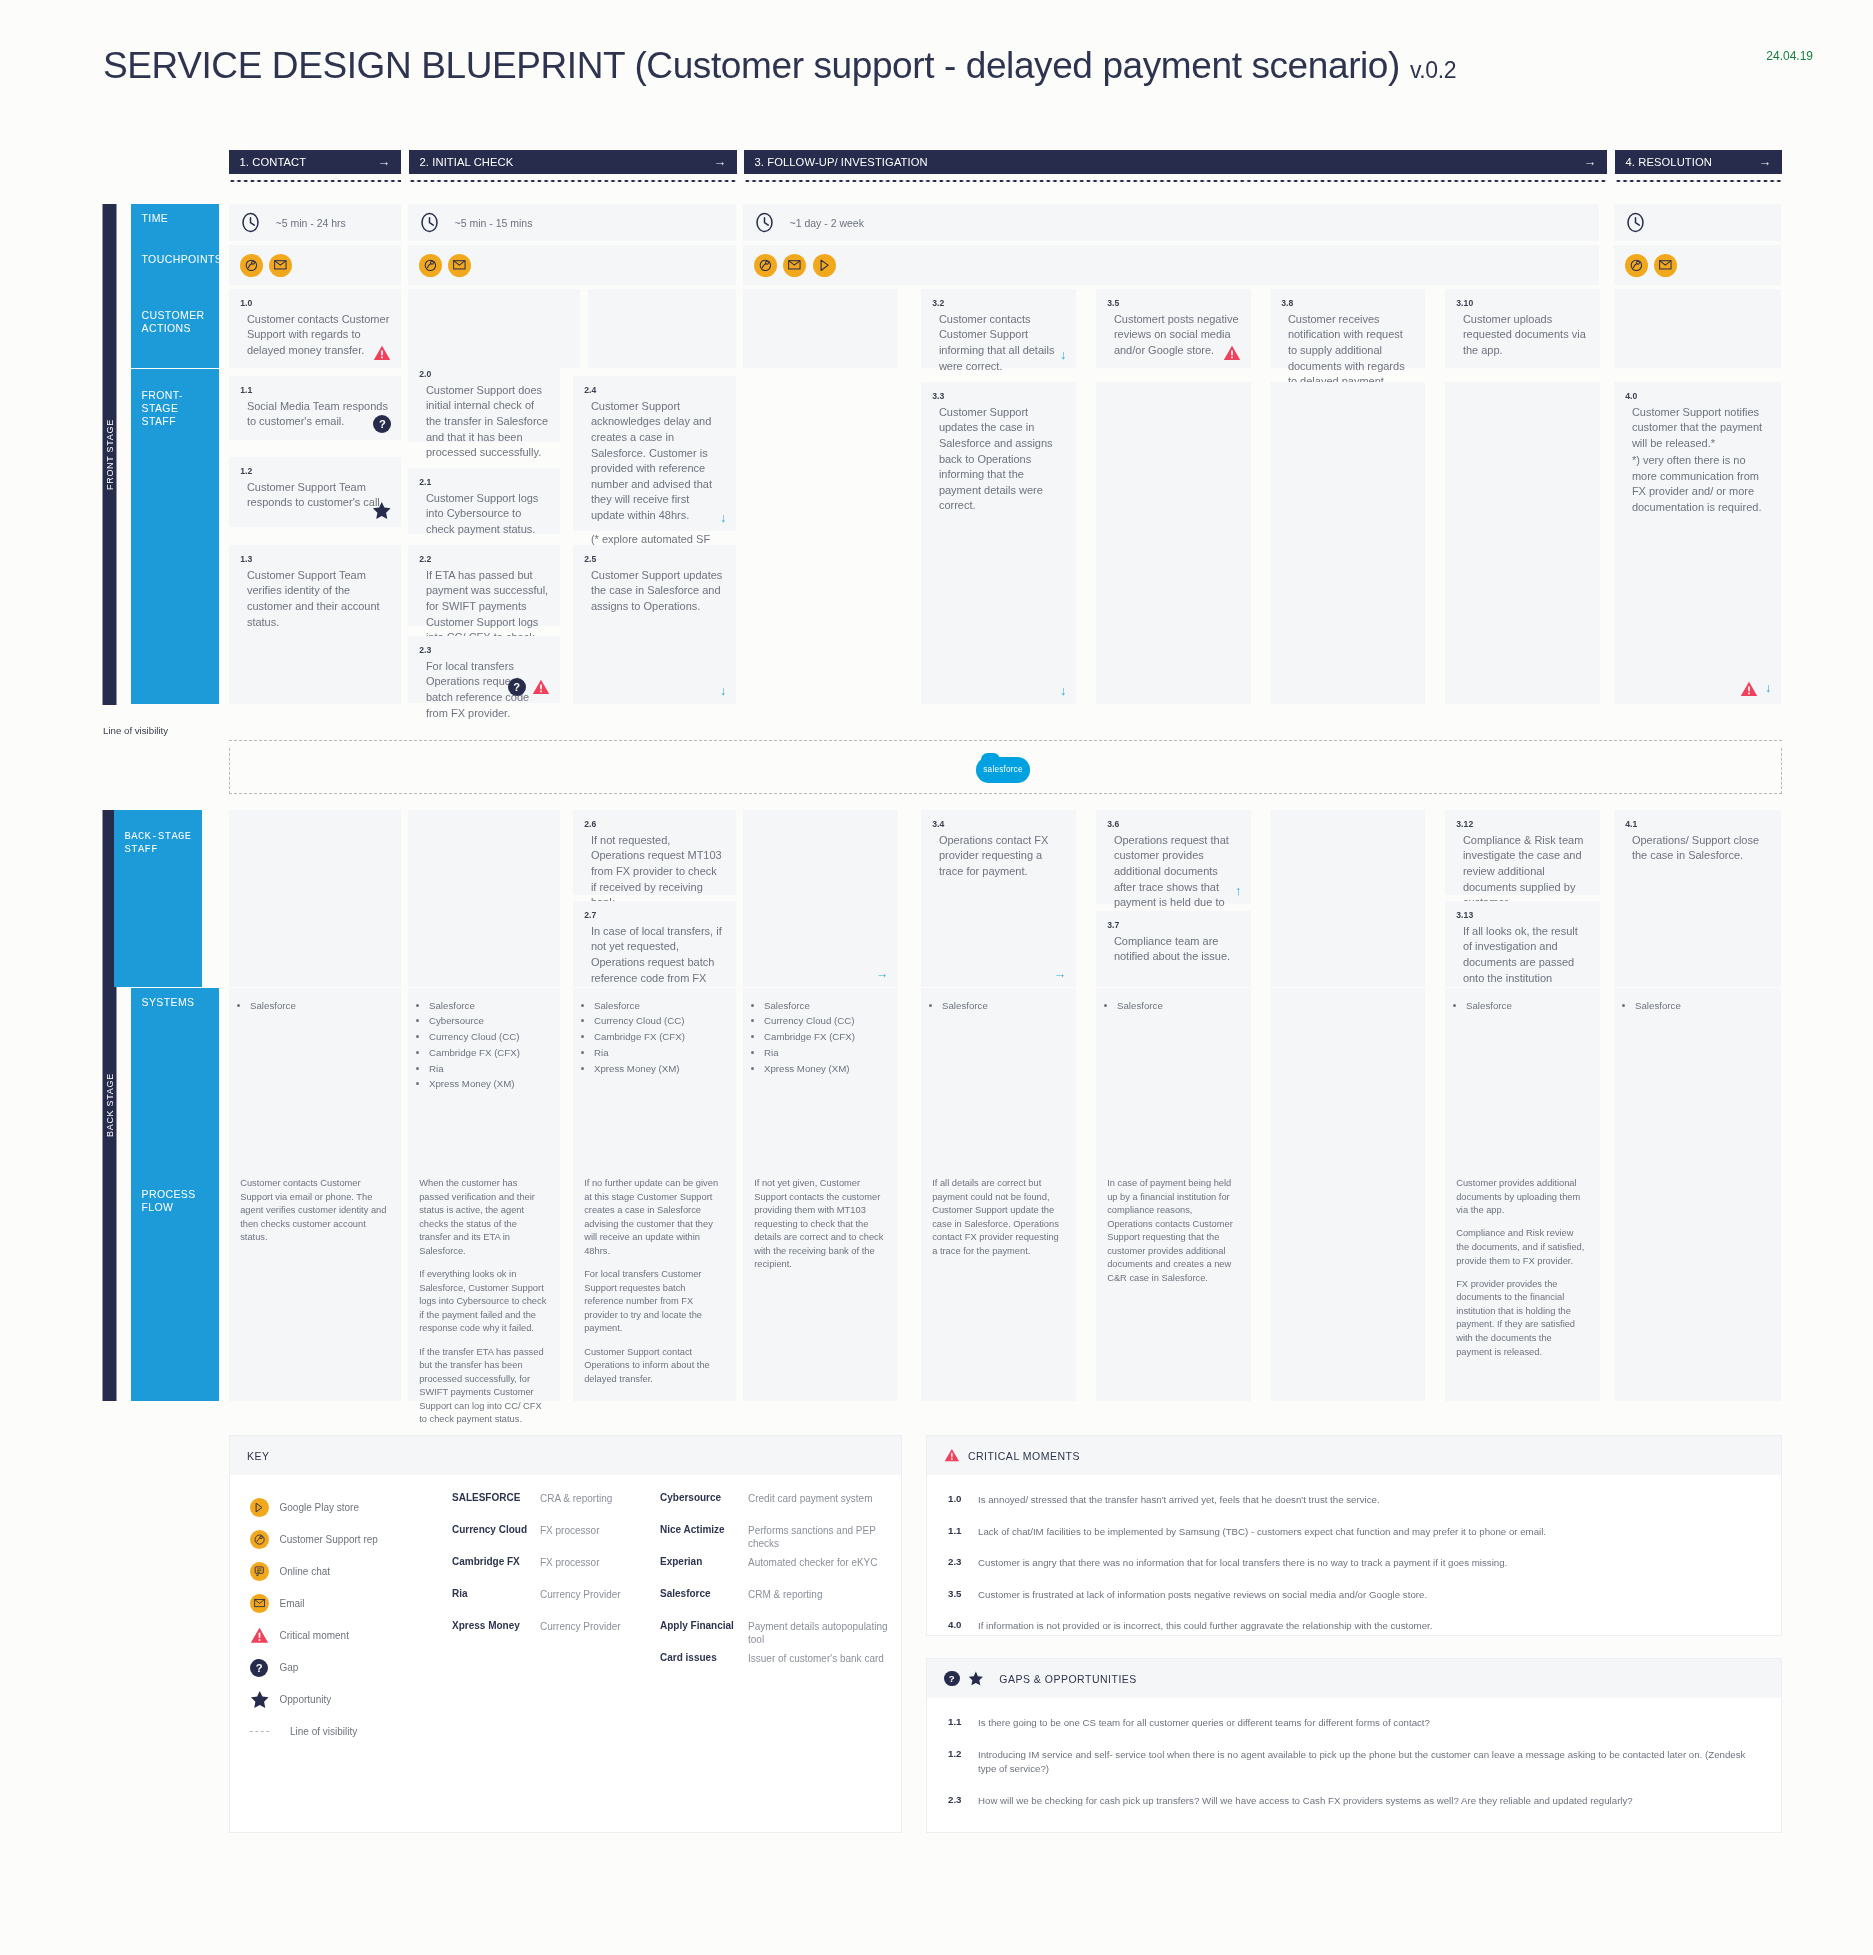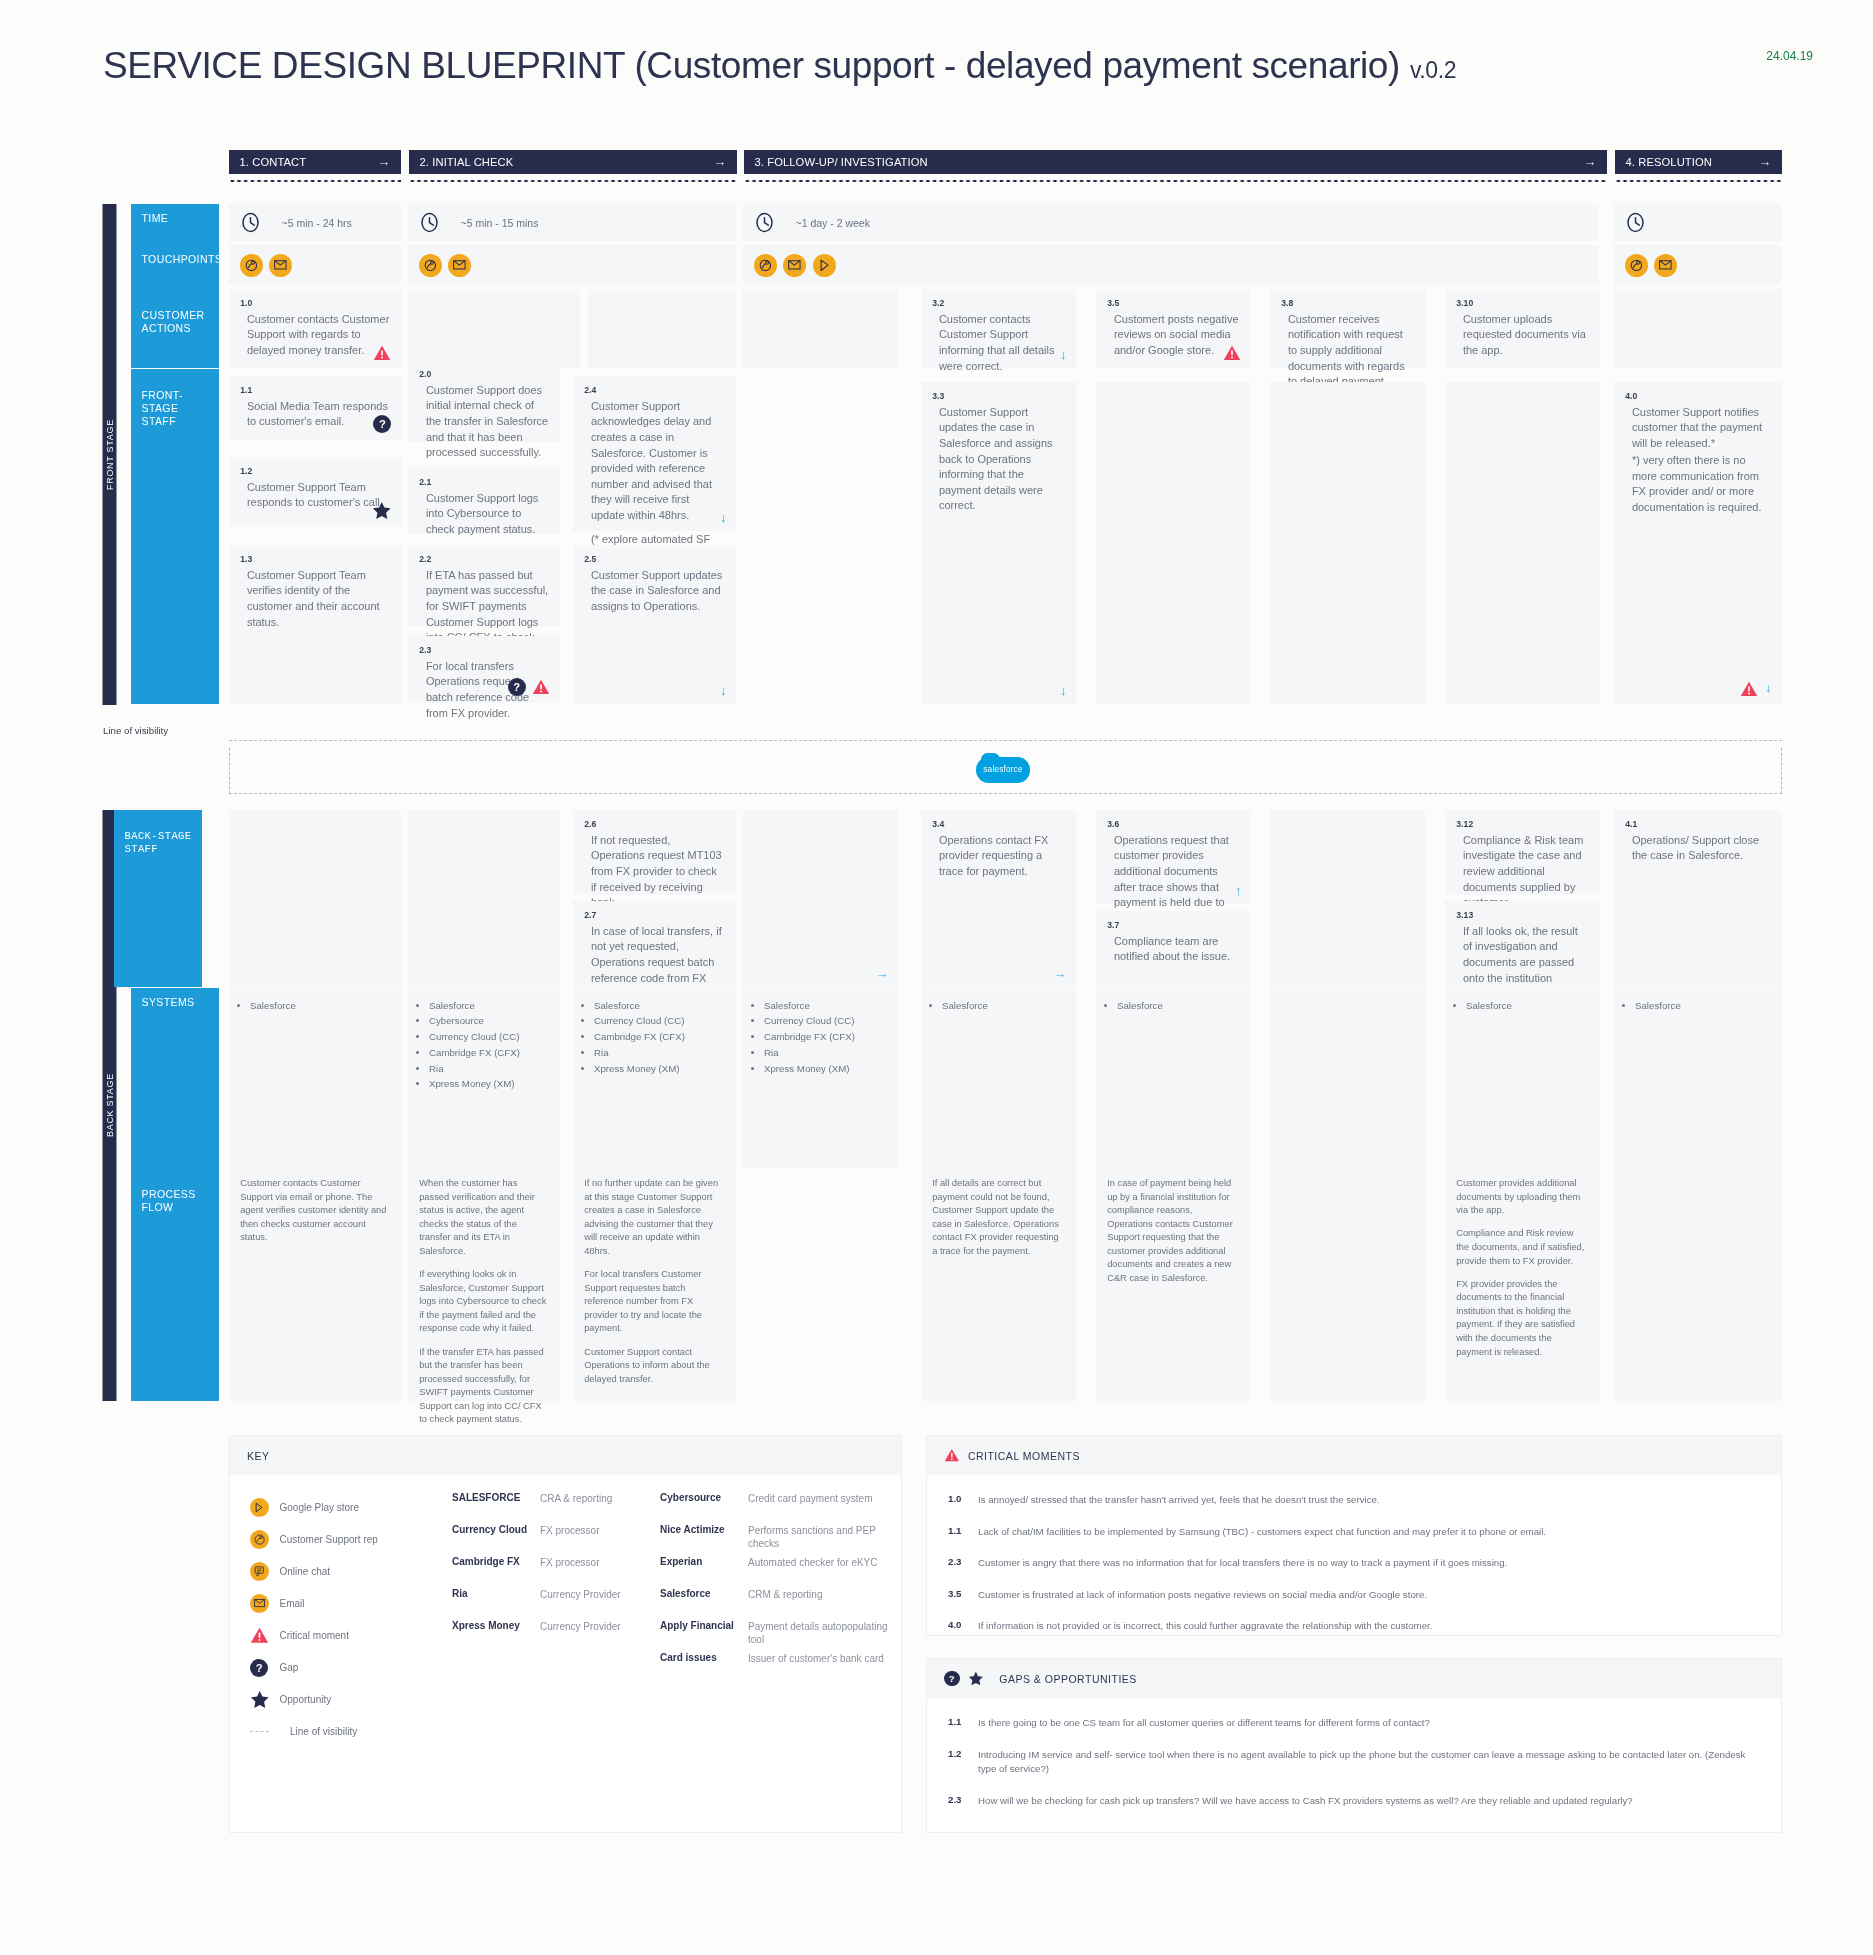--- a/index.html
+++ b/index.html
@@ -54,21 +54,21 @@
     position: absolute; background: #1d9bd8; color: #ffffff;
     font-size: 10.5px; font-weight: 400; letter-spacing: 0.4px;
     padding: 7.5px 0 0 10.5px; line-height: 1.22;
   }
 
   
   .cell { position: absolute; background: #f4f6f8; }
   .cell.blank { background: #f4f6f8; }
 
   
-  .time-cell { display: flex; align-items: center; padding-left: 10.5px; gap: 21px; }
+  .time-cell { display: flex; align-items: center; padding-left: 10.5px; gap: 15px; }
   .time-text { font-size: 10.5px; color: #6c7280; }
 
   
   .tp-cell { display: flex; align-items: center; padding-left: 10.5px; gap: 6.7px; }
 
   
   .card {
     position: absolute; background: #f4f6f8;
     padding: 9px 11.2px 7.5px 11.2px;
   }
@@ -560,20 +560,25 @@
       <p>If the transfer ETA has passed but the transfer has been processed successfully, for SWIFT payments Customer Support can log into CC/ CFX to check payment status.</p>
     </div>
   </div>
   <div class="card" style="left:573px; top:1168px; width:163px; height:233px;">
     <div class="pf">
       <p>If no further update can be given at this stage Customer Support creates a case in Salesforce advising the customer that they will receive an update within 48hrs.</p>
       <p>For local transfers Customer Support requestes batch reference number from FX provider to try and locate the payment.</p>
       <p>Customer Support contact Operations to inform about the delayed transfer.</p>
     </div>
   </div>
+  <div class="card" style="left:743px; top:1168px; width:155px; height:233px;">
+    <div class="pf">
+      <p>If not yet given, Customer Support contacts the customer providing them with MT103 requesting to check that the details are correct and to check with the receiving bank of the recipient.</p>
+    </div>
+  </div>
   <div class="card" style="left:921px; top:1168px; width:155px; height:233px;">
     <div class="pf">
       <p>If all details are correct but payment could not be found, Customer Support update the case in Salesforce. Operations contact FX provider requesting a trace for the payment.</p>
     </div>
   </div>
   <div class="card" style="left:1096px; top:1168px; width:155px; height:233px;">
     <div class="pf">
       <p>In case of payment being held up by a financial institution for compliance reasons, Operations contacts Customer Support requesting that the customer provides additional documents and creates a new C&amp;R case in Salesforce.</p>
     </div>
   </div>

